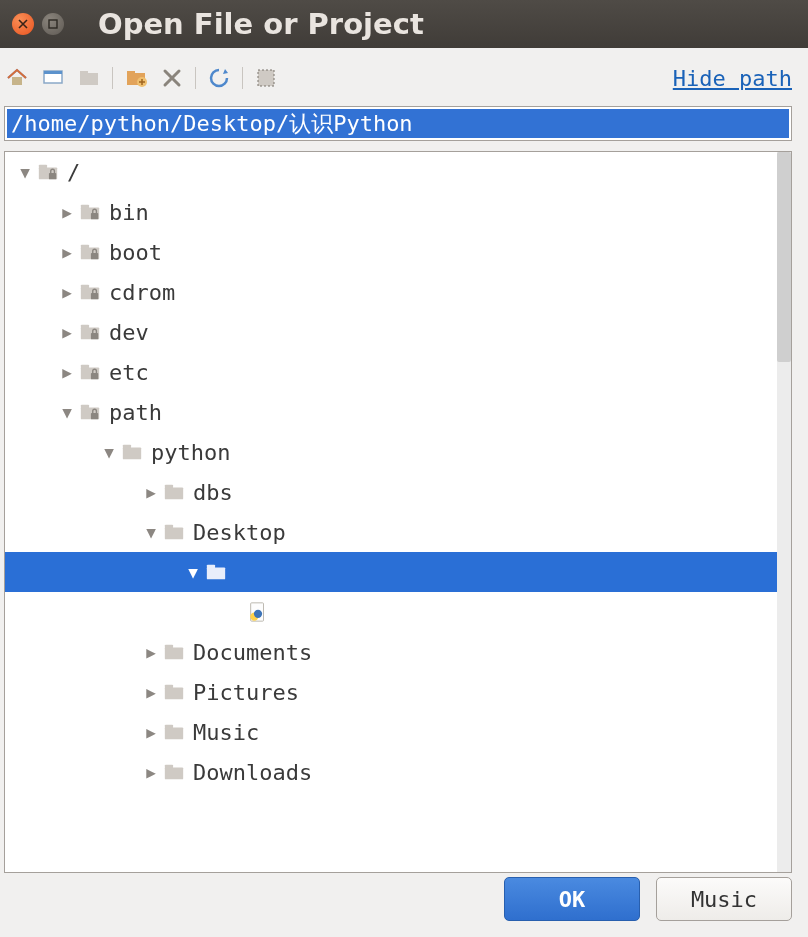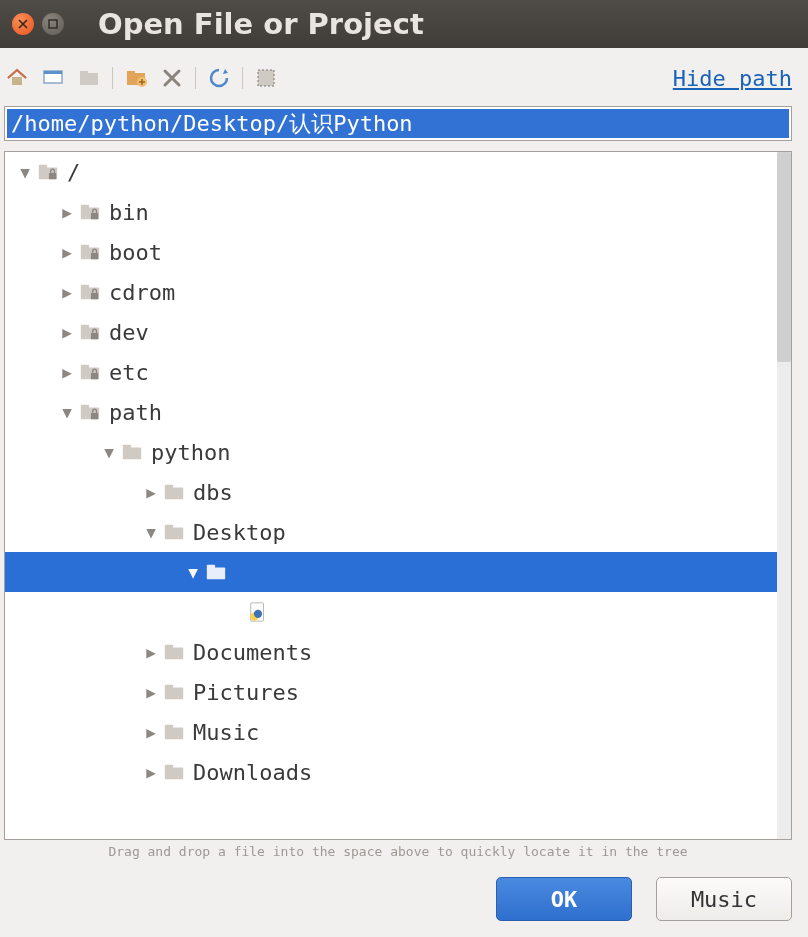--- a/index.html
+++ b/index.html
@@ -139,21 +139,21 @@
   .hint {
     font-family: monospace;
     font-size: 13px;
     color: #9d9893;
     text-align: center;
     padding: 4px 0 14px 0;
   }
   .buttons {
     display: flex;
     justify-content: flex-end;
-    gap: 24px;
+    gap: 16px;
     padding-top: 4px;
   }
   .btn {
     min-width: 136px;
     height: 44px;
     font-family: "DejaVu Sans Mono","Liberation Mono",monospace;
     font-size: 22px;
     border: 1px solid #a5a09b;
     border-radius: 5px;
     background: linear-gradient(to bottom,#fcfbfa,#eeece9);
@@ -448,20 +448,19 @@
             </svg>
           </span>
           <span class="label">Downloads</span>
         </div>
       </div>
     <div class="tree-scrollbar">
       <div class="thumb"></div>
     </div>
   </div>
 
-  <div class="hint">Drag and drop a file into the space above to quickly locate it in the tree</div>
 
   <div class="buttons">
     <button class="btn primary">OK</button>
     <button class="btn">Music</button>
   </div>
 
 </div>
 
 </body></html>

